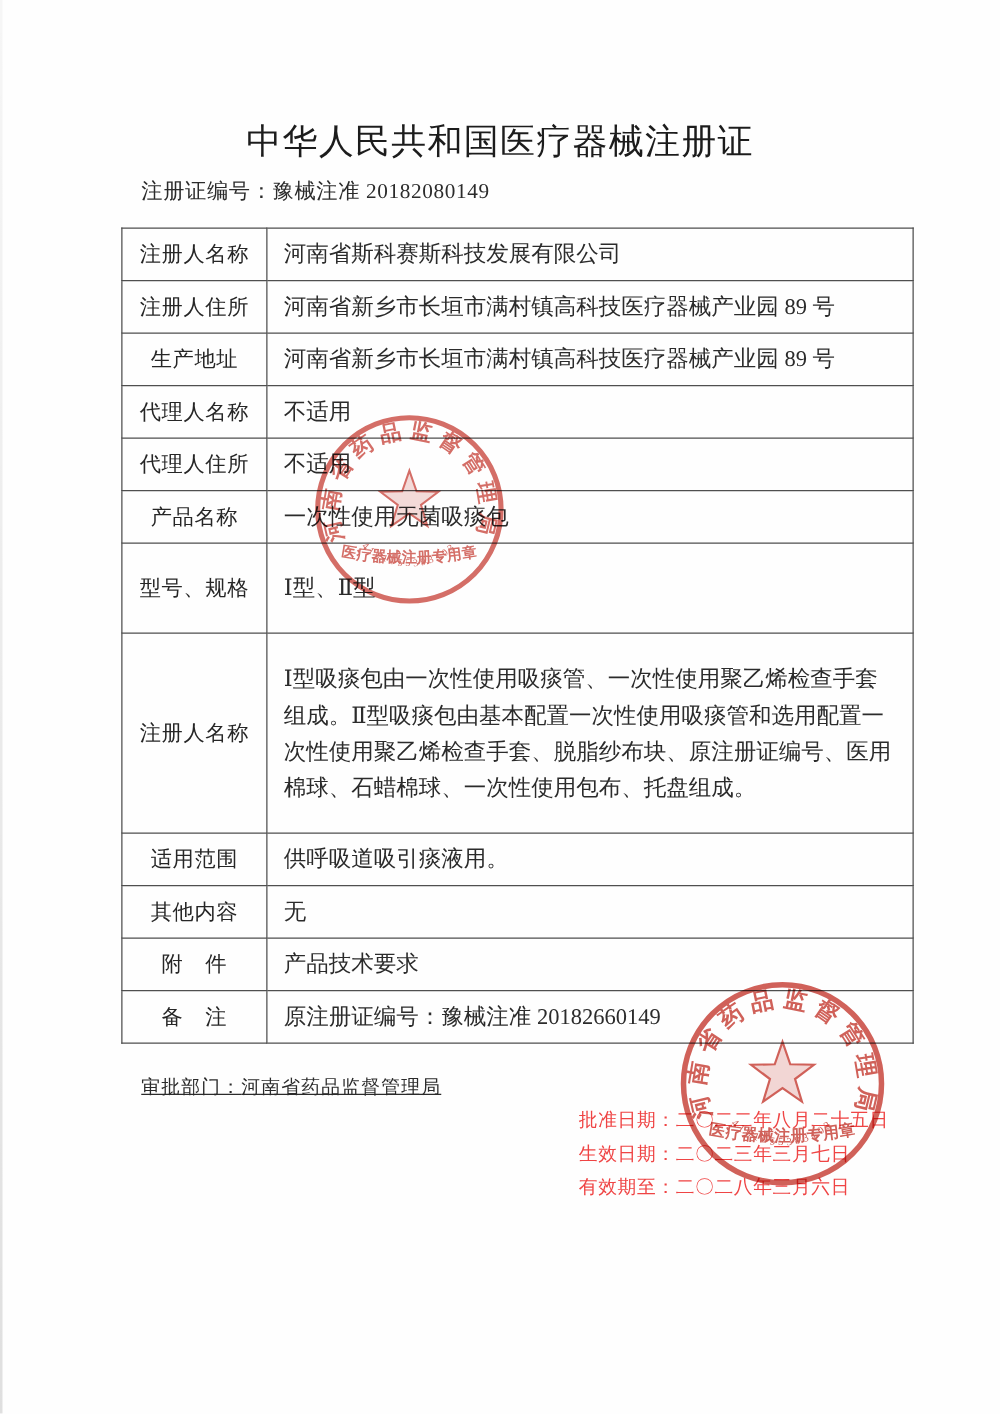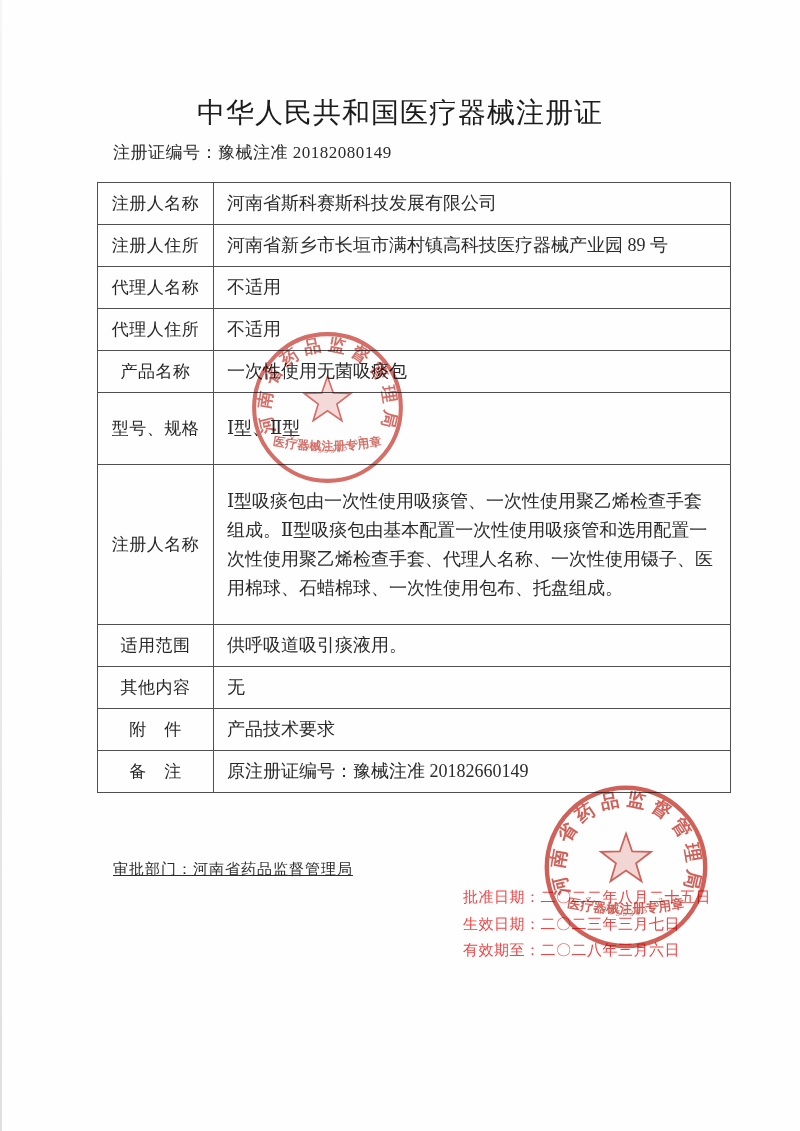--- a/index.html
+++ b/index.html
@@ -84,38 +84,42 @@
     <tbody>
       <tr class="r-std">
         <td class="lbl">注册人名称</td>
         <td class="val">河南省斯科赛斯科技发展有限公司</td>
       </tr>
       <tr class="r-std">
         <td class="lbl">注册人住所</td>
         <td class="val">河南省新乡市长垣市满村镇高科技医疗器械产业园 89 号</td>
       </tr>
       <tr class="r-std">
+        <td class="lbl">生产地址</td>
+        <td class="val">河南省新乡市长垣市满村镇高科技医疗器械产业园 89 号</td>
+      </tr>
+      <tr class="r-std">
         <td class="lbl">代理人名称</td>
         <td class="val">不适用</td>
       </tr>
       <tr class="r-std">
         <td class="lbl">代理人住所</td>
         <td class="val">不适用</td>
       </tr>
       <tr class="r-std">
         <td class="lbl">产品名称</td>
         <td class="val">一次性使用无菌吸痰包</td>
       </tr>
       <tr class="r-model">
         <td class="lbl">型号、规格</td>
         <td class="val">Ⅰ型、Ⅱ型</td>
       </tr>
       <tr class="r-structure">
         <td class="lbl">注册人名称</td>
-        <td class="val">Ⅰ型吸痰包由一次性使用吸痰管、一次性使用聚乙烯检查手套组成。Ⅱ型吸痰包由基本配置一次性使用吸痰管和选用配置一次性使用聚乙烯检查手套、代理人名称、一次性使用镊子、医用棉球、石蜡棉球、一次性使用包布、托盘组成。</td>
+        <td class="val">Ⅰ型吸痰包由一次性使用吸痰管、一次性使用聚乙烯检查手套组成。Ⅱ型吸痰包由基本配置一次性使用吸痰管和选用配置一次性使用聚乙烯检查手套、脱脂纱布块、原注册证编号、医用棉球、石蜡棉球、一次性使用包布、托盘组成。</td>
       </tr>
       <tr class="r-std">
         <td class="lbl">适用范围</td>
         <td class="val">供呼吸道吸引痰液用。</td>
       </tr>
       <tr class="r-std">
         <td class="lbl">其他内容</td>
         <td class="val">无</td>
       </tr>
       <tr class="r-std">

